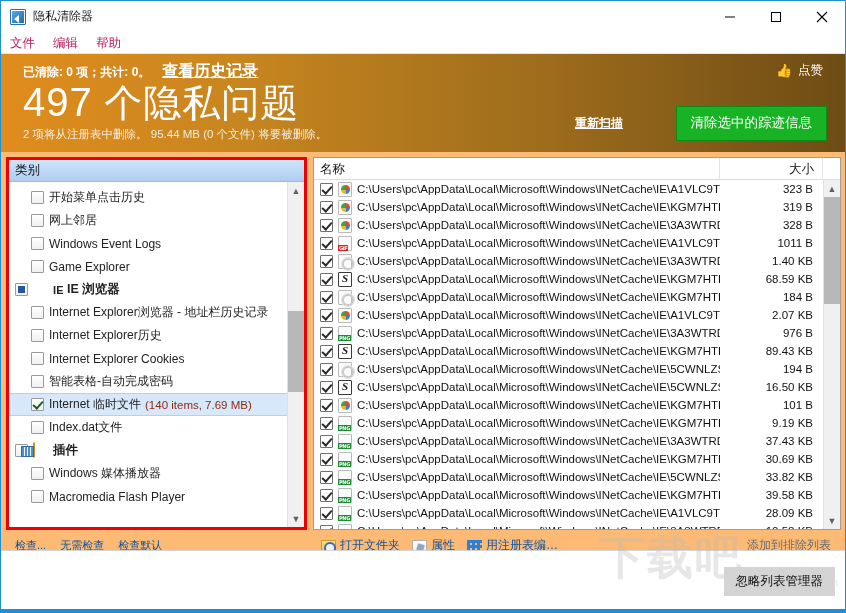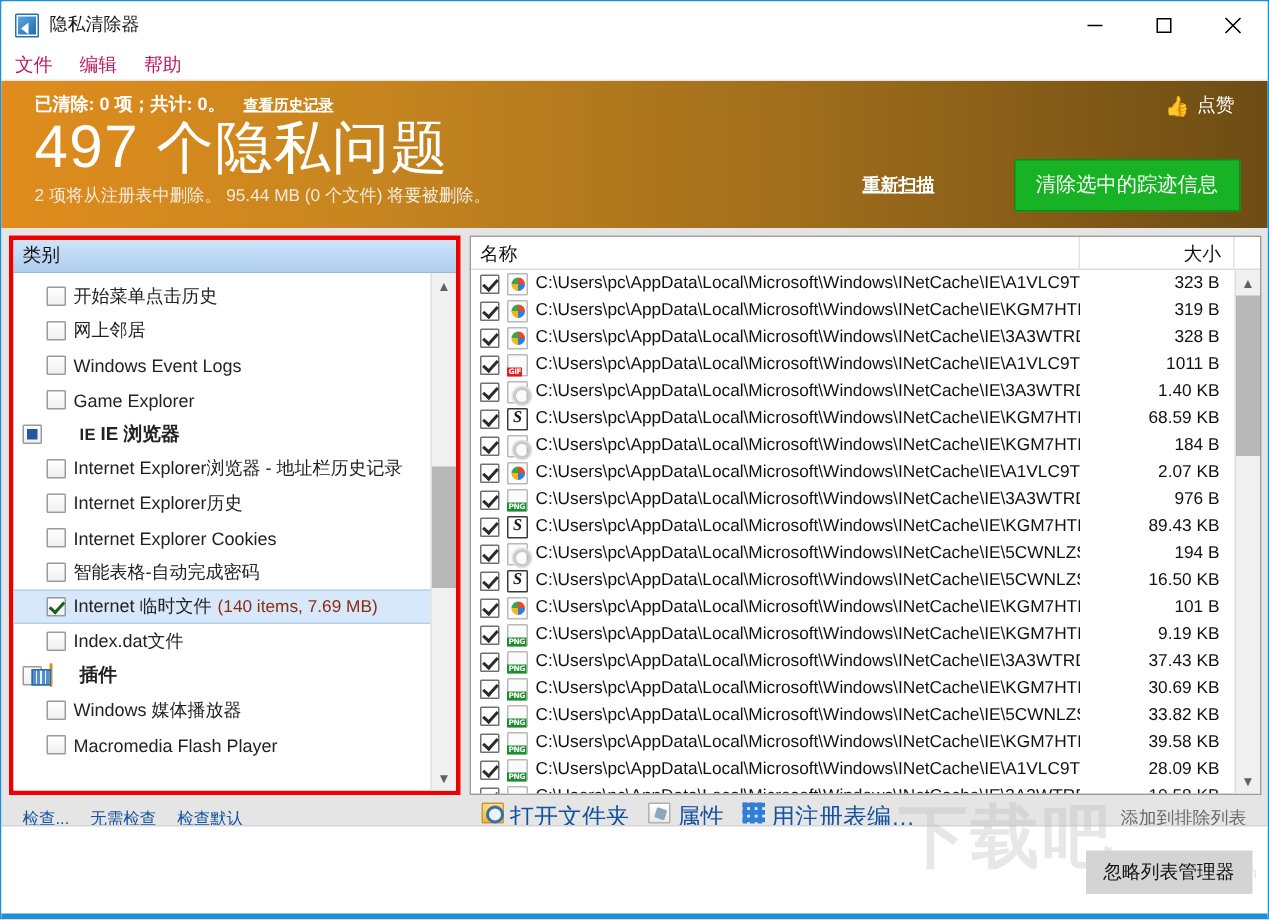--- a/index.html
+++ b/index.html
@@ -102,21 +102,21 @@
     color: #fff;
     display: flex;
     align-items: baseline;
     gap: 12px;
     white-space: nowrap;
   }
   .banner-link {
     color: #ffffff;
     text-decoration: underline;
     font-weight: bold;
-    font-size: 10px;
+    font-size: 16px;
     cursor: pointer;
   }
   .banner-big {
     margin-top: -2px;
     font-size: 38px;
     line-height: 44px;
     color: #ffffff;
     font-weight: normal;
     white-space: nowrap;
     letter-spacing: 1px;
@@ -156,21 +156,21 @@
     padding: 7px 14px 8px 14px;
     white-space: nowrap;
     cursor: pointer;
   }
 
   
   .content {
     flex: 1;
     display: flex;
     position: relative;
-    background: #e5e5e5;
+    background: #fdba74;
     min-height: 0;
   }
   .left-pane {
     width: 312px;
     flex: none;
     position: relative;
     display: flex;
     flex-direction: column;
     padding: 5px 6px 0 5px;
   }
@@ -425,22 +425,22 @@
   .right-actions {
     height: 30px;
     flex: none;
     display: flex;
     align-items: center;
     gap: 12px;
     padding-left: 8px;
     position: relative;
   }
   .ract {
-    display: flex; align-items: flex-start; gap: 4px;
-    font-size: 16px; color: #13529e; white-space: nowrap;
+    display: flex; align-items: flex-end; gap: 4px;
+    font-size: 12px; color: #13529e; white-space: nowrap;
     cursor: pointer;
   }
   .ract .ic { width: 15px; height: 14px; flex: none; position: relative; }
   .ic-folder {
     background: linear-gradient(to bottom,#fbdc8a,#edb944);
     border: 1px solid #c89a32; border-radius: 1px;
   }
   .ic-folder::after {
     content: "";
     position: absolute; right: -1px; bottom: -1px;

